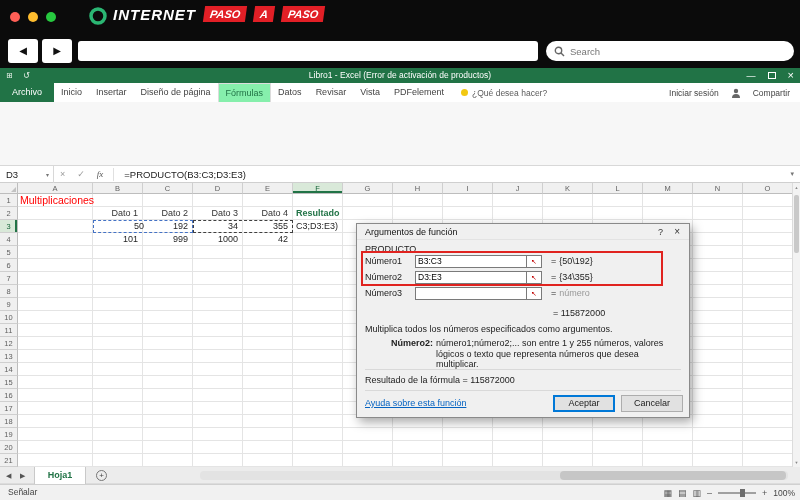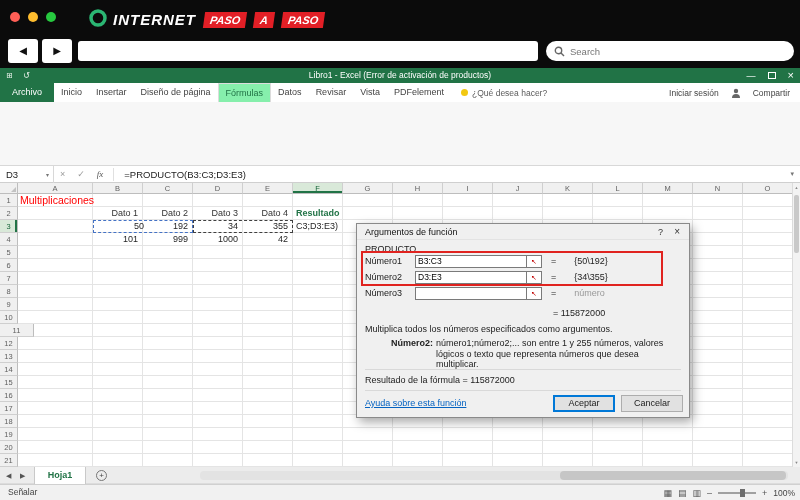--- a/index.html
+++ b/index.html
@@ -3,21 +3,21 @@
 <meta charset="utf-8">
 <style>
   *{margin:0;padding:0;box-sizing:border-box}
   html,body{width:800px;height:500px}
   .stage{position:relative;width:800px;height:500px;overflow:hidden;background:#fff;
          font-family:"Liberation Sans","DejaVu Sans",sans-serif;cursor:default}
 
   
   #topbar{position:absolute;left:0;top:0;width:800px;height:34px;background:#0b0b0b}
   .light{position:absolute;top:12px;width:10px;height:10px;border-radius:50%}
-  #logo{position:absolute;left:88px;top:6px;height:22px;display:flex;align-items:flex-end;gap:5px}
+  #logo{position:absolute;left:88px;top:6px;height:22px;display:flex;align-items:flex-start;gap:5px}
   .brandleft{color:#fff;font-weight:bold;font-style:italic;font-size:15px;letter-spacing:1px}
   .block{background:#e21f26;color:#fff;font-weight:bold;font-style:italic;font-size:11px;
          padding:2px 6px;transform:skewX(-8deg);margin-left:3px}
 
   
   #navbar{position:absolute;left:0;top:34px;width:800px;height:34px;background:#0b0b0b}
   .navbtn{position:absolute;top:5px;width:30px;height:24px;background:#fff;border-radius:3px;
           font-size:10px;color:#111;text-align:center;line-height:24px}
   #addressbar{position:absolute;left:78px;top:7px;width:460px;height:20px;background:#fff;border-radius:3px}
   #searchbox{position:absolute;left:546px;top:7px;width:248px;height:20px;background:#fff;
@@ -101,21 +101,21 @@
   #dtitle .hb{position:absolute;right:26px;top:0;line-height:16px;font-size:9px;color:#333}
   #dtitle .xb{position:absolute;right:9px;top:0;line-height:16px;font-size:10px;color:#333}
   #dfn{position:absolute;left:8px;top:20px;font-size:9px}
   .arow{position:absolute;left:8px;height:14px;display:flex;align-items:center}
   .alabel{width:50px;min-width:50px;font-size:9px}
   .ainput{width:112px;height:13px;border:1px solid #7a7a7a;background:#fff;font-size:8.5px;padding-left:2px;
           font-family:"Liberation Sans","DejaVu Sans",sans-serif}
   .apick{width:15px;height:13px;border:1px solid #7a7a7a;border-left:none;background:#fff;text-align:center;
          font-size:7px;line-height:12px;color:#c00000}
   .aeq{margin-left:9px}
-  .ares{margin-left:18px}
+  .ares{margin-left:3px}
   .muted{color:#999}
   #redrect{position:absolute;left:4px;top:27px;width:302px;height:35px;border:2px solid #e0231f;z-index:5}
   #dtotal{position:absolute;left:196px;top:84px}
   #ddesc{position:absolute;left:8px;top:100px;right:8px}
   #dhelp{position:absolute;left:34px;top:114px;width:288px;display:flex;line-height:10.5px}
   #dhelp b{margin-right:3px;white-space:nowrap}
   .dhr{position:absolute;left:8px;right:8px;height:1px;background:#d9d9d9}
   #dresult{position:absolute;left:8px;top:151px}
   #dlink{position:absolute;left:8px;top:174px;color:#0563c1;text-decoration:underline}
   .dbtn{position:absolute;top:171px;width:62px;height:17px;background:#e1e1e1;border:1px solid #adadad;
@@ -421,21 +421,21 @@
       <div class="row-hdr" style="left: 0px; top: 76px; width: 18px; height: 13px;">6</div>
       <div class="hline" style="left: 18px; top: 88px; width: 774px;"></div>
       <div class="row-hdr" style="left: 0px; top: 89px; width: 18px; height: 13px;">7</div>
       <div class="hline" style="left: 18px; top: 101px; width: 774px;"></div>
       <div class="row-hdr" style="left: 0px; top: 102px; width: 18px; height: 13px;">8</div>
       <div class="hline" style="left: 18px; top: 114px; width: 774px;"></div>
       <div class="row-hdr" style="left: 0px; top: 115px; width: 18px; height: 13px;">9</div>
       <div class="hline" style="left: 18px; top: 127px; width: 774px;"></div>
       <div class="row-hdr" style="left: 0px; top: 128px; width: 18px; height: 13px;">10</div>
       <div class="hline" style="left: 18px; top: 140px; width: 774px;"></div>
-      <div class="row-hdr" style="left: 0px; top: 141px; width: 34px; height: 13px;">11</div>
+      <div class="row-hdr" style="left: 0px; top: 141px; width: 18px; height: 13px;">11</div>
       <div class="hline" style="left: 18px; top: 153px; width: 774px;"></div>
       <div class="row-hdr" style="left: 0px; top: 154px; width: 18px; height: 13px;">12</div>
       <div class="hline" style="left: 18px; top: 166px; width: 774px;"></div>
       <div class="row-hdr" style="left: 0px; top: 167px; width: 18px; height: 13px;">13</div>
       <div class="hline" style="left: 18px; top: 179px; width: 774px;"></div>
       <div class="row-hdr" style="left: 0px; top: 180px; width: 18px; height: 13px;">14</div>
       <div class="hline" style="left: 18px; top: 192px; width: 774px;"></div>
       <div class="row-hdr" style="left: 0px; top: 193px; width: 18px; height: 13px;">15</div>
       <div class="hline" style="left: 18px; top: 205px; width: 774px;"></div>
       <div class="row-hdr" style="left: 0px; top: 206px; width: 18px; height: 13px;">16</div>

